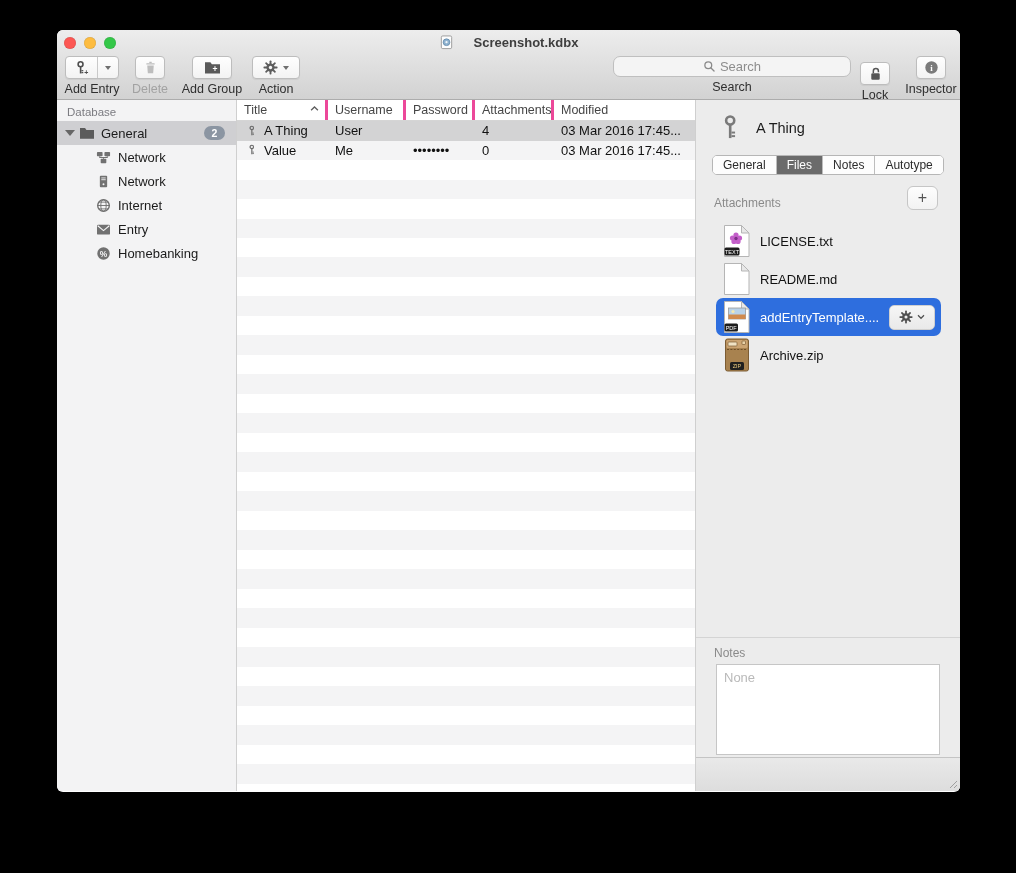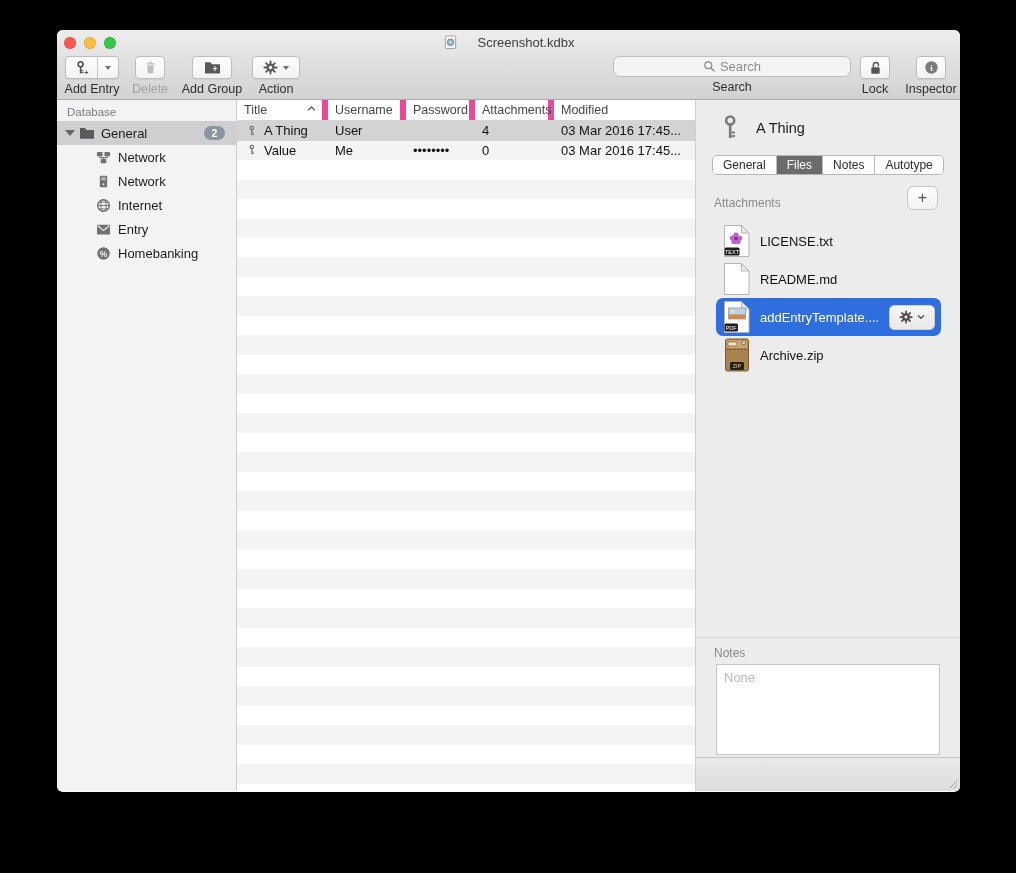--- a/index.html
+++ b/index.html
@@ -9,41 +9,41 @@
   .window { position:absolute; left:57px; top:30px; width:903px; height:762px;
             border-radius:6px; overflow:hidden; background:#fff;
             box-shadow:0 22px 55px rgba(0,0,0,.65), 0 0 1px rgba(0,0,0,.5); }
 
   
   .chrome { position:relative; height:70px; background:linear-gradient(#ededed,#d2d2d2);
             border-bottom:1px solid #acacac; }
   .traffic { position:absolute; top:7px; left:7px; display:flex; gap:8px; }
   .tl { width:12px; height:12px; border-radius:50%; box-shadow:inset 0 0 1px rgba(0,0,0,.35); }
   .title-wrap { position:absolute; top:4px; left:0; right:0; display:flex; justify-content:center;
-                align-items:center; gap:20px; height:16px; }
+                align-items:center; gap:20px; height:16px;font-weight:bold; }
   .title-wrap span { font-size:13px; color:#3e3e3e; }
   .tb-groups { position:absolute; left:6px; top:26px; display:flex; gap:7px; align-items:flex-start; }
   .tb-col { display:flex; flex-direction:column; align-items:center; }
   .tb-btn { height:23px; background:linear-gradient(#fefefe,#f3f3f3); border:1px solid #bdbdbd;
             border-radius:4px; display:flex; align-items:center; justify-content:center;
             box-shadow:0 1px 1px rgba(0,0,0,.06); }
   .tb-label { font-size:12.5px; color:#2e2e2e; margin-top:3px; white-space:nowrap; }
   .tb-label.disabled { color:#a2a2a2; }
   .seg-split { display:flex; }
   .seg-split .seg-a { width:33px; border-right:1px solid #c9c9c9; height:100%; display:flex; align-items:center; justify-content:center; }
   .seg-split .seg-b { width:20px; height:100%; display:flex; align-items:center; justify-content:center; }
   .caret-down { width:0; height:0; border-left:4px solid transparent; border-right:4px solid transparent; border-top:5px solid #6f6f6f; }
   .search-col { position:absolute; left:556px; top:26px; width:238px; display:flex; flex-direction:column; align-items:center; }
   .search-field { position:relative; width:238px; height:21px; background:#f4f4f4; border:1px solid #bfbfbf;
                   border-radius:7px; }
   .search-field input { position:absolute; inset:0; border:none; background:transparent; outline:none;
                         font-size:13px; padding:0 22px; font-family:"Liberation Sans",sans-serif; }
   .search-overlay { position:absolute; inset:0; display:flex; align-items:center; justify-content:center;
                     gap:4px; color:#8d8d8d; font-size:13px; pointer-events:none; }
-  .lock-col { position:absolute; left:803px; top:26px; }
+  .lock-col { position:absolute; left:803px; top:32px; }
   .insp-col { position:absolute; left:845px; top:26px; }
   .sq-btn { width:30px; height:23px; }
 
   
   .content { display:flex; height:691px; }
 
   
   .sidebar { width:180px; background:#f3f3f4; border-right:1px solid #cfcfcf; padding-top:2px; }
   .sb-header { height:19px; padding-left:10px; font-size:11.5px; color:#7b7b80; display:flex; align-items:center; }
   .sb-row { position:relative; height:24px; display:flex; align-items:center; font-size:13px; color:#1b1b1b; }
@@ -55,21 +55,21 @@
   .sb-label { position:absolute; left:44px; }
   .sb-label.child { left:61px; }
   .sb-badge { position:absolute; right:11px; min-width:21px; height:14px; border-radius:8px;
               background:var(--badge-gray); color:#fff; font-size:10.5px; font-weight:bold;
               display:flex; align-items:center; justify-content:center; padding:0 5px; }
 
   
   .etable { width:458px; display:flex; flex-direction:column; background:#fff; }
   .t-header { display:flex; height:21px; border-bottom:1px solid #d5d5d5; background:#fff; flex:none; }
   .t-hcell { font-size:12.5px; color:#454545; display:flex; align-items:center; padding-left:7px;
-             border-right:6px solid #ec4899; position:relative; }
+             border-right:3px solid #ec4899; position:relative; }
   .t-hcell:last-child { border-right:none; }
   .c-title{width:91px;} .c-user{width:78px;} .c-pass{width:69px;} .c-att{width:79px;} .c-mod{flex:1;}
   .sort-caret { position:absolute; right:6px; top:5px; }
   .t-body { flex:1; position:relative; }
   .t-row { display:flex; height:19.5px; align-items:center; font-size:13px; color:#111; }
   .t-row.selected { background:var(--selected-row-gray); }
   .t-row.alt { background:var(--stripe-gray); }
   .t-cell { padding-left:7px; overflow:hidden; white-space:nowrap; }
   .t-cell.title-cell { display:flex; align-items:center; gap:6px; padding-left:10px; }
   .stripes { position:absolute; left:0; right:0; top:39px; bottom:0;

